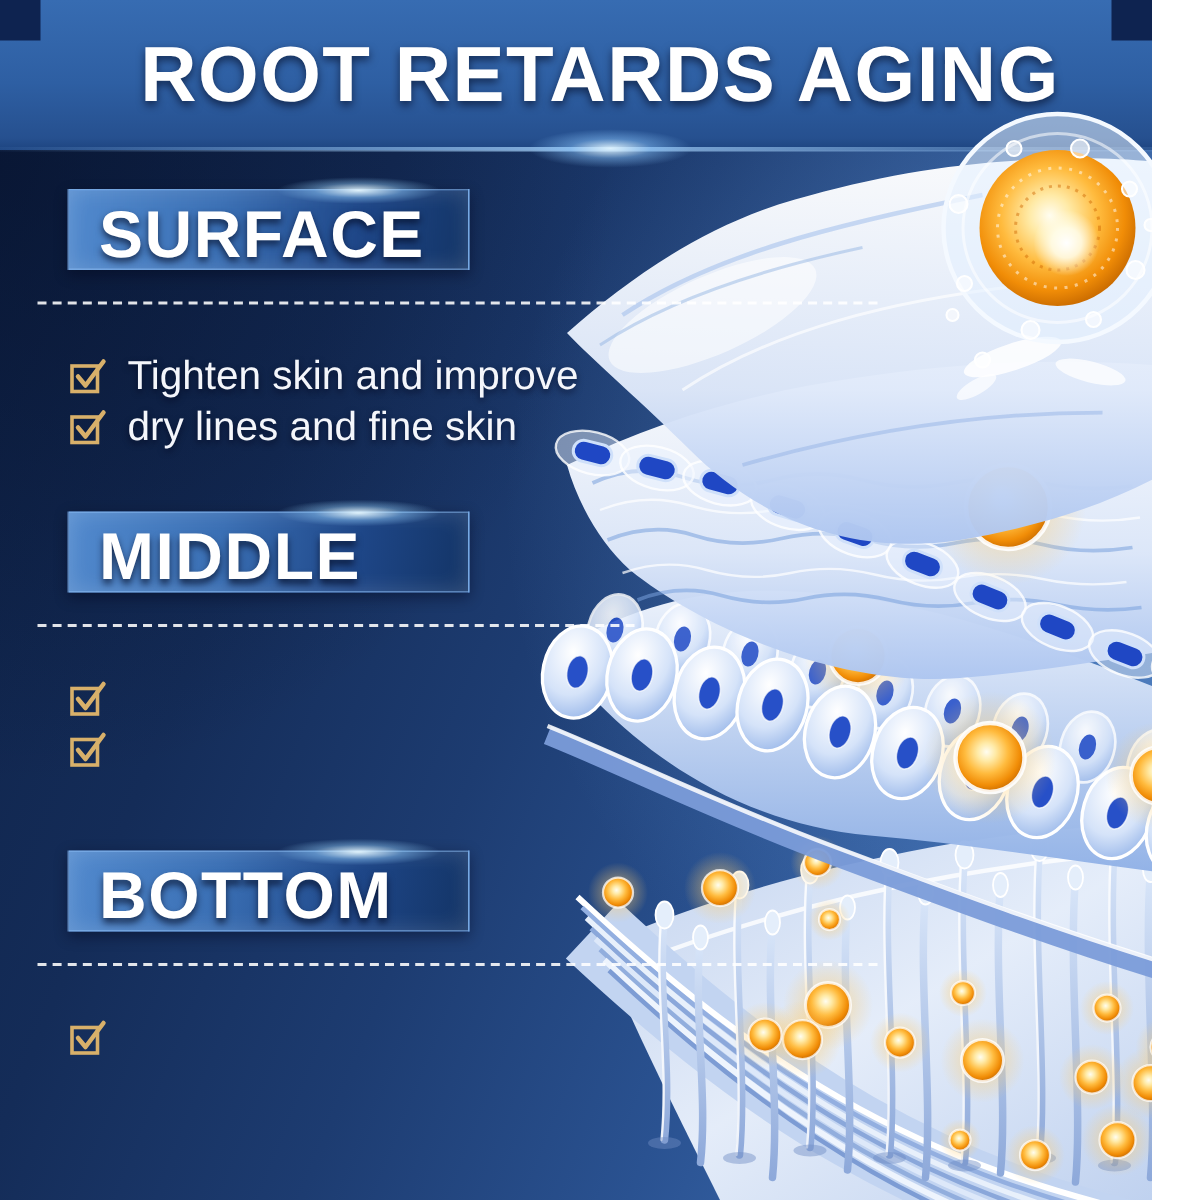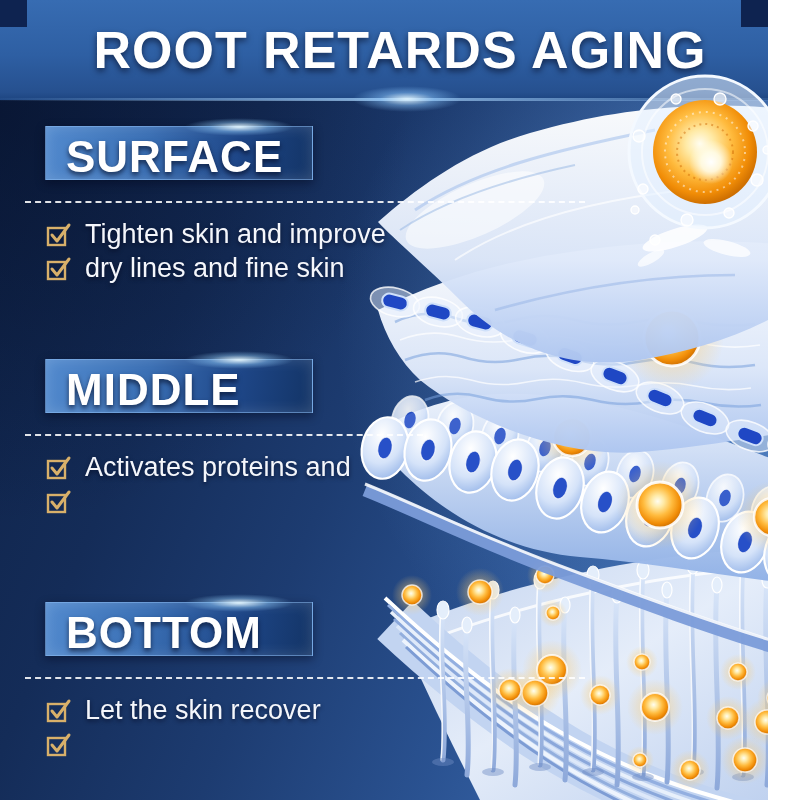--- a/index.html
+++ b/index.html
@@ -28,41 +28,41 @@
   .corner{position:absolute;top:0;width:27px;height:27px;background:#0e2350;}
   .corner.left{left:0}
   .corner.right{right:0}
   .page-title{
     font-size:52px;font-weight:bold;color:#ffffff;letter-spacing:1px;white-space:nowrap;
     text-shadow:0 3px 6px rgba(0,5,25,.6);
   }
   
   .section{position:absolute;left:45px;width:560px;z-index:6;}
   .sec-1{top:126px}
-  .sec-2{top:359px}
-  .sec-3{top:602px}
+  .sec-2{top:341px}
+  .sec-3{top:567px}
   .label-box{
     position:relative;width:268px;height:54px;display:flex;align-items:flex-end;
     padding-left:20px;box-sizing:border-box;
     background:linear-gradient(100deg,#528ace 0%,#3a6fb4 38%,#1e4687 72%,#133466 100%);
     border:1px solid rgba(150,195,245,.55);
     box-shadow:inset 0 0 14px rgba(255,255,255,.16),0 3px 9px rgba(0,5,25,.45);
   }
   .label-text{
     font-size:44px;font-weight:bold;color:#ffffff;letter-spacing:1px;line-height:1;
     text-shadow:0 3px 5px rgba(0,5,25,.65);
   }
   .glint{
     position:absolute;left:138px;top:-9px;width:110px;height:18px;pointer-events:none;
     background:radial-gradient(ellipse at center,rgba(230,248,255,.95) 0%,rgba(150,210,255,.4) 38%,rgba(150,210,255,0) 70%);
   }
   .dash{border-top:2px dashed rgba(255,255,255,.88);margin:21px 0 0 -20px;}
   .sec-1 .dash,.sec-3 .dash{width:560px}
   .sec-2 .dash{width:398px}
-  .checklist{margin-top:14px;}
+  .checklist{margin-top:30px;}
   .check-item{display:flex;align-items:center;gap:13px;height:34px;}
   .item-text{
     font-size:27px;color:#f4f6fb;white-space:nowrap;
     text-shadow:0 2px 4px rgba(0,5,25,.6);
   }
   .cbx{width:27px;height:27px;flex:0 0 27px;}
   
   .illus{position:absolute;left:355px;top:70px;z-index:2;}
 </style>
 </head>
@@ -465,21 +465,20 @@
       <span class="label-text">MIDDLE</span>
       <div class="glint"></div>
     </div>
     <div class="dash"></div>
     <div class="checklist">
       <div class="check-item">
         <svg class="cbx" viewBox="0 0 27 27">
             <rect x="3" y="7" width="17" height="17" fill="none" stroke="#d8b06a" stroke-width="2.4"></rect>
             <polyline points="7,14 12,20 24,4" fill="none" stroke="#d8b06a" stroke-width="3" stroke-linecap="round" stroke-linejoin="round"></polyline>
           </svg>
-        <span class="item-text">Activates proteins and</span>
       </div>
       <div class="check-item">
         <svg class="cbx" viewBox="0 0 27 27">
             <rect x="3" y="7" width="17" height="17" fill="none" stroke="#d8b06a" stroke-width="2.4"></rect>
             <polyline points="7,14 12,20 24,4" fill="none" stroke="#d8b06a" stroke-width="3" stroke-linecap="round" stroke-linejoin="round"></polyline>
           </svg>
       </div>
     </div>
   </div>
 
@@ -488,24 +487,17 @@
       <span class="label-text">BOTTOM</span>
       <div class="glint"></div>
     </div>
     <div class="dash"></div>
     <div class="checklist">
       <div class="check-item">
         <svg class="cbx" viewBox="0 0 27 27">
             <rect x="3" y="7" width="17" height="17" fill="none" stroke="#d8b06a" stroke-width="2.4"></rect>
             <polyline points="7,14 12,20 24,4" fill="none" stroke="#d8b06a" stroke-width="3" stroke-linecap="round" stroke-linejoin="round"></polyline>
           </svg>
-        <span class="item-text">Let the skin recover</span>
-      </div>
-      <div class="check-item">
-        <svg class="cbx" viewBox="0 0 27 27">
-            <rect x="3" y="7" width="17" height="17" fill="none" stroke="#d8b06a" stroke-width="2.4"></rect>
-            <polyline points="7,14 12,20 24,4" fill="none" stroke="#d8b06a" stroke-width="3" stroke-linecap="round" stroke-linejoin="round"></polyline>
-          </svg>
       </div>
     </div>
   </div>
 
 </div>
 
 </body></html>

